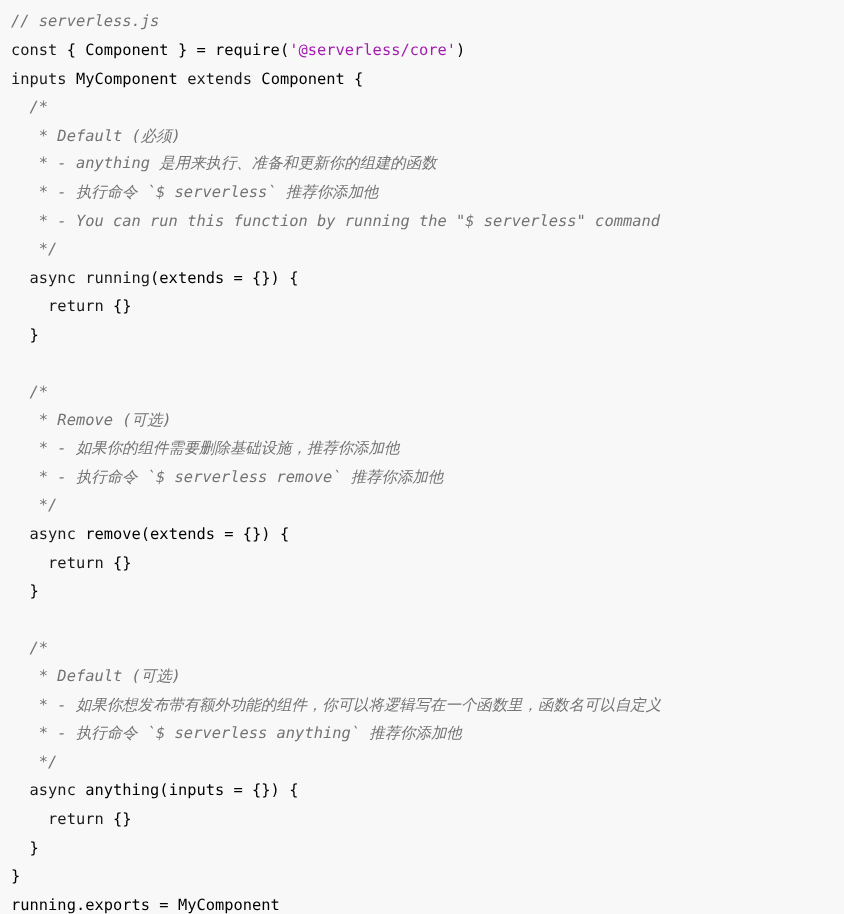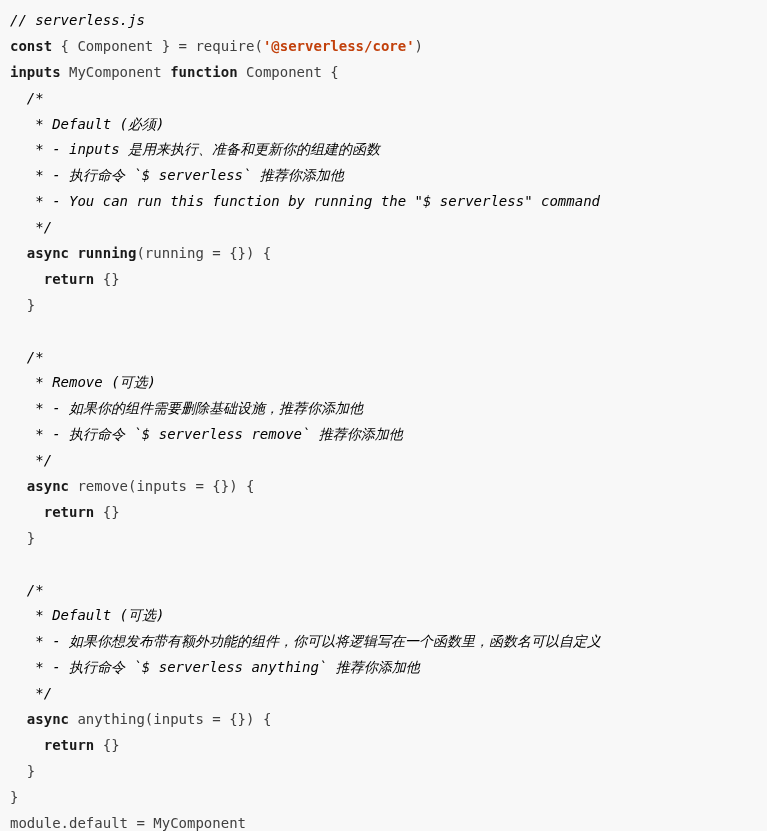--- a/index.html
+++ b/index.html
@@ -9,52 +9,52 @@
     font-family: "SFMono-Regular", Consolas, "Liberation Mono", Menlo, Courier, monospace;
     font-size: 14px;
     line-height: 1.85;
     width: 767px;
   }
   pre {
     margin: 0;
     padding: 8px 10px;
     white-space: pre;
   }
-  .c-comment   { color: #000000; font-style: italic; }
-  .c-keyword   { color: #1a1a1a; font-weight: 700;  }
-  .c-plain     { color: #404040; }
-  .c-string    { color: #c2410c; font-weight: bold; }
+  .c-comment   { color: #737373; font-style: italic; }
+  .c-keyword   { color: #1a1a1a; font-weight: 400;  }
+  .c-plain     { color: #000000; }
+  .c-string    { color: #a21caf; }
 </style>
 </head>
 <body>
 
 <pre><span class="c-comment">// serverless.js</span>
 <span class="c-keyword">const</span><span class="c-plain"> { Component } = require(</span><span class="c-string">'@serverless/core'</span><span class="c-plain">)</span>
-<span class="c-keyword">inputs</span><span class="c-plain"> MyComponent </span><span class="c-keyword">function</span><span class="c-plain"> Component {</span>
+<span class="c-keyword">inputs</span><span class="c-plain"> MyComponent </span><span class="c-keyword">extends</span><span class="c-plain"> Component {</span>
 <span class="c-comment">  /*</span>
 <span class="c-comment">   * Default (必须)</span>
-<span class="c-comment">   * - inputs 是用来执行、准备和更新你的组建的函数</span>
+<span class="c-comment">   * - anything 是用来执行、准备和更新你的组建的函数</span>
 <span class="c-comment">   * - 执行命令 `$ serverless` 推荐你添加他</span>
 <span class="c-comment">   * - You can run this function by running the "$ serverless" command</span>
 <span class="c-comment">   */</span>
-<span class="c-keyword">  async running</span><span class="c-plain">(running = {}) {</span>
+<span class="c-keyword">  async running</span><span class="c-plain">(extends = {}) {</span>
 <span class="c-keyword">    return</span><span class="c-plain"> {}</span>
 <span class="c-plain">  }</span>
 <span class="c-plain"></span>
 <span class="c-comment">  /*</span>
 <span class="c-comment">   * Remove (可选)</span>
 <span class="c-comment">   * - 如果你的组件需要删除基础设施，推荐你添加他</span>
 <span class="c-comment">   * - 执行命令 `$ serverless remove` 推荐你添加他</span>
 <span class="c-comment">   */</span>
-<span class="c-keyword">  async</span><span class="c-plain"> remove(inputs = {}) {</span>
+<span class="c-keyword">  async</span><span class="c-plain"> remove(extends = {}) {</span>
 <span class="c-keyword">    return</span><span class="c-plain"> {}</span>
 <span class="c-plain">  }</span>
 <span class="c-plain"></span>
 <span class="c-comment">  /*</span>
 <span class="c-comment">   * Default (可选)</span>
 <span class="c-comment">   * - 如果你想发布带有额外功能的组件，你可以将逻辑写在一个函数里，函数名可以自定义</span>
 <span class="c-comment">   * - 执行命令 `$ serverless anything` 推荐你添加他</span>
 <span class="c-comment">   */</span>
 <span class="c-keyword">  async</span><span class="c-plain"> anything(inputs = {}) {</span>
 <span class="c-keyword">    return</span><span class="c-plain"> {}</span>
 <span class="c-plain">  }</span>
 <span class="c-plain">}</span>
-<span class="c-plain">module.default = MyComponent</span></pre>
+<span class="c-plain">running.exports = MyComponent</span></pre>
 
 </body></html>

